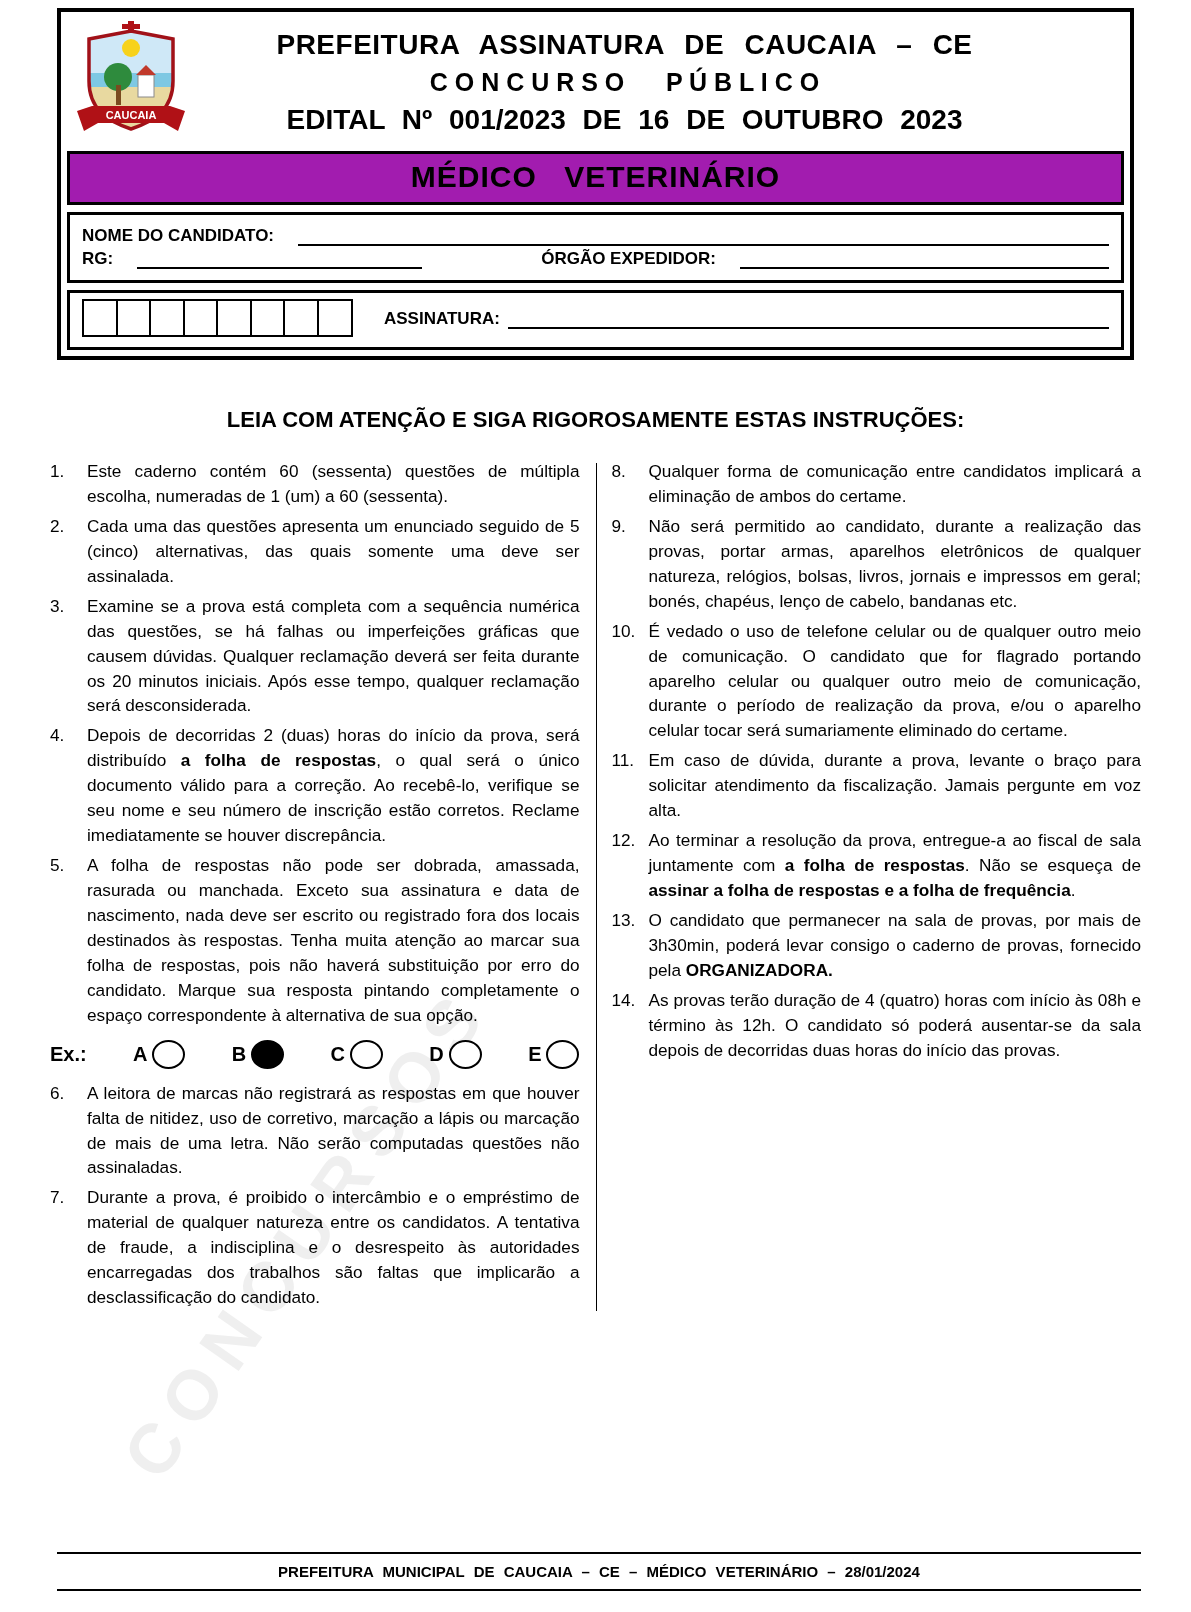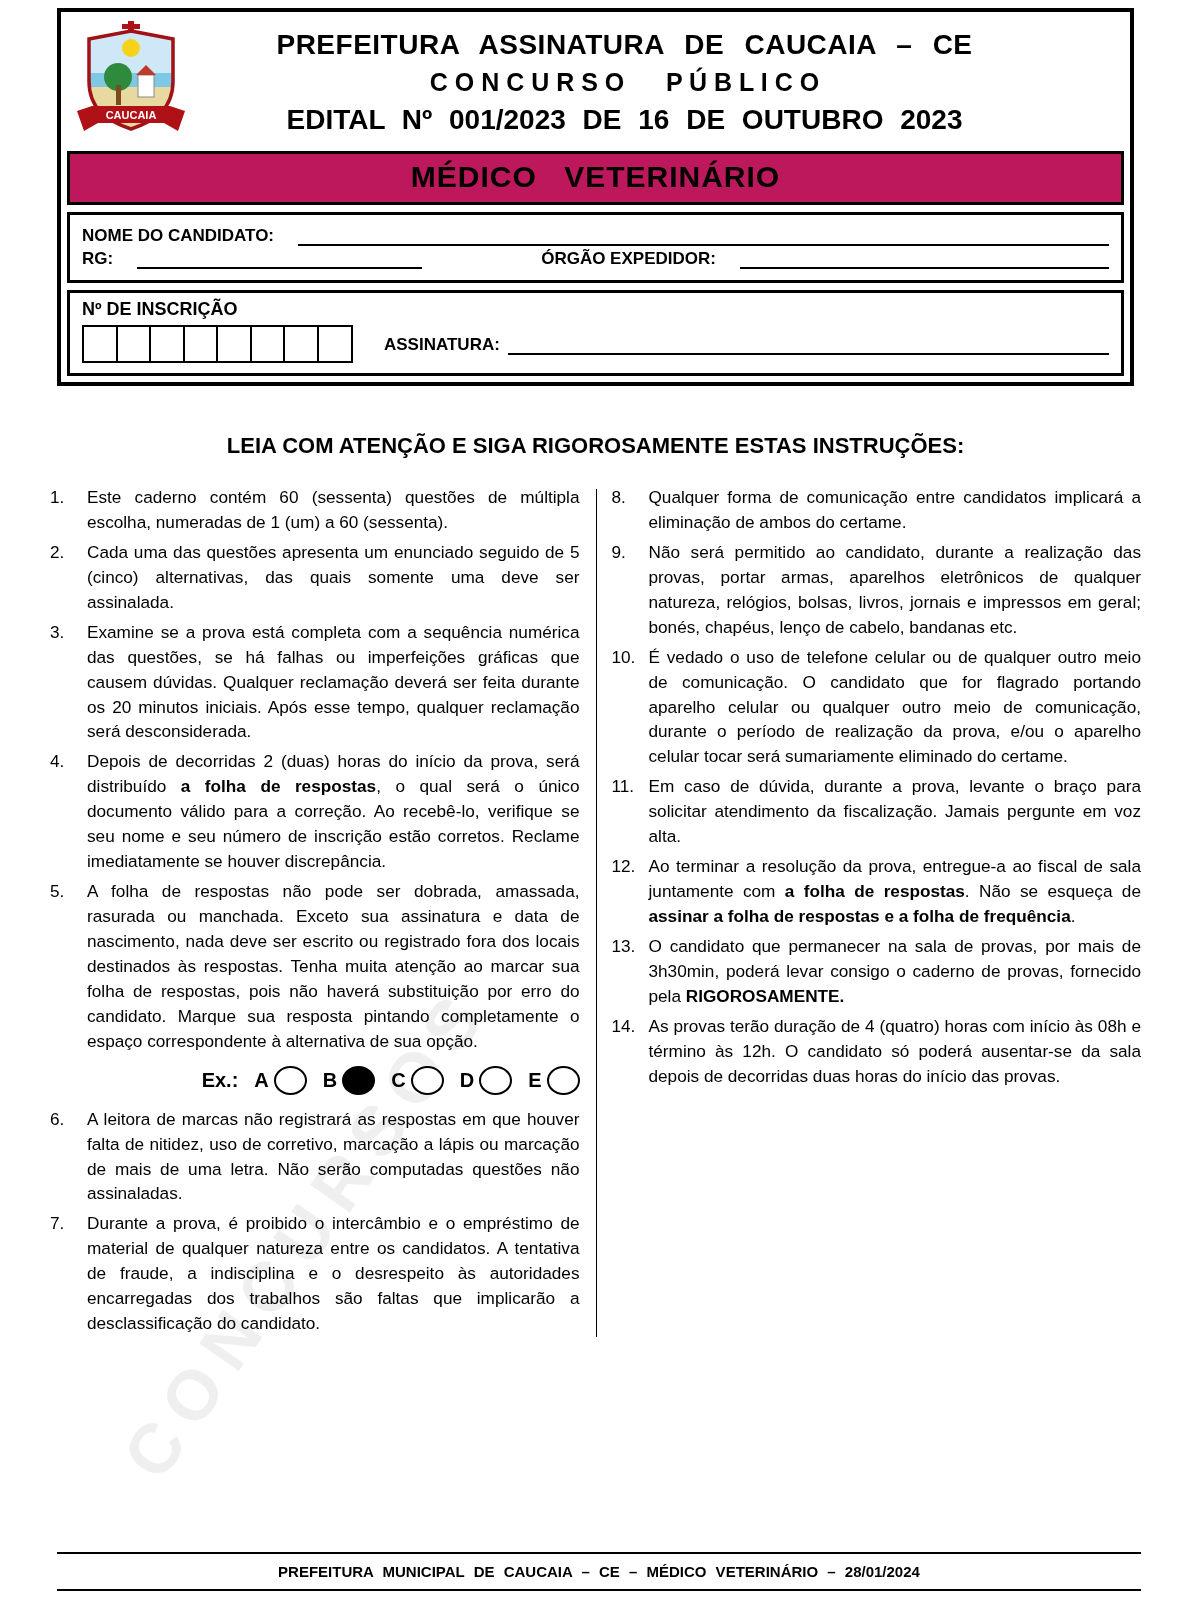--- a/index.html
+++ b/index.html
@@ -56,21 +56,21 @@
     font-size:17.2px; line-height:1.45;
   }
   .columns::before {
     content:""; position:absolute; left:50%; top:4px; bottom:4px;
     width:1.5px; background:#000;
   }
   .inst-item { display:flex; margin-bottom:5px; }
   .inst-num { flex:0 0 37px; }
   .inst-body { flex:1; text-align:justify; }
   .bold { font-weight:bold; }
-  .example { display:flex; align-items:center; justify-content:flex-end; gap:16px; margin:12px 0; }
+  .example { display:flex; align-items:center; justify-content:space-between; gap:16px; margin:12px 0; }
   .ex-label { font-weight:bold; font-size:20px; }
   .ex-opt { display:flex; align-items:center; gap:5px; font-weight:bold; font-size:20px; }
   .ex-circle { width:33px; height:29px; border:2.5px solid #000; border-radius:50%; background:#fff; }
   .ex-circle.filled { background:#000; }
   .footer {
     position:absolute; left:57px; right:50px; top:1552px; z-index:1;
     border-top:2.5px solid #000; border-bottom:2.5px solid #000;
     text-align:center; padding:9px 0;
   }
   .footer-text { font-size:15px; font-weight:bold; word-spacing:5px; }
@@ -106,37 +106,36 @@
         <text x="57" y="98" text-anchor="middle" font-size="11" font-weight="bold" fill="#ffffff">CAUCAIA</text>
       </svg>
     </div>
     <div class="header-text">
       <div class="h-line1">PREFEITURA ASSINATURA DE CAUCAIA – CE</div>
       <div class="h-line2">C O N C U R S O      P Ú B L I C O</div>
       <div class="h-line3">EDITAL Nº 001/2023 DE 16 DE OUTUBRO 2023</div>
     </div>
   </div>
 
-  <div class="banner" style="background: #be185d;">MÉDICO VETERINÁRIO</div>
+  <div class="banner" style="background: #a21caf;">MÉDICO VETERINÁRIO</div>
 
   <div class="box">
     <div class="field-row">
       <span class="lbl">NOME DO CANDIDATO:</span>
       <span class="blank"></span>
     </div>
     <div class="field-row">
       <span class="lbl">RG:</span>
       <span class="blank blank-rg"></span>
       <span class="lbl">ÓRGÃO EXPEDIDOR:</span>
       <span class="blank"></span>
     </div>
   </div>
 
   <div class="box" style="padding:6px 12px 10px;">
-    <div class="insc-label">Nº DE INSCRIÇÃO</div>
     <div class="insc-row">
       <div class="squares">
           <div class="sq"></div>
           <div class="sq"></div>
           <div class="sq"></div>
           <div class="sq"></div>
           <div class="sq"></div>
           <div class="sq"></div>
           <div class="sq"></div>
           <div class="sq"></div>
@@ -221,21 +220,21 @@
       <div class="inst-item">
         <div class="inst-num">11.</div>
         <div class="inst-body"><span>Em caso de dúvida, durante a prova, levante o braço para solicitar atendimento da fiscalização. Jamais pergunte em voz alta.</span></div>
       </div>
       <div class="inst-item">
         <div class="inst-num">12.</div>
         <div class="inst-body"><span>Ao terminar a resolução da prova, entregue-a ao fiscal de sala juntamente com </span><span class="bold">a folha de respostas</span><span>. Não se esqueça de </span><span class="bold">assinar a folha de respostas e a folha de frequência</span><span>.</span></div>
       </div>
       <div class="inst-item">
         <div class="inst-num">13.</div>
-        <div class="inst-body"><span>O candidato que permanecer na sala de provas, por mais de 3h30min, poderá levar consigo o caderno de provas, fornecido pela </span><span class="bold">RIGOROSAMENTE.</span></div>
+        <div class="inst-body"><span>O candidato que permanecer na sala de provas, por mais de 3h30min, poderá levar consigo o caderno de provas, fornecido pela </span><span class="bold">ORGANIZADORA.</span></div>
       </div>
       <div class="inst-item">
         <div class="inst-num">14.</div>
         <div class="inst-body"><span>As provas terão duração de 4 (quatro) horas com início às 08h e término às 12h. O candidato só poderá ausentar-se da sala depois de decorridas duas horas do início das provas.</span></div>
       </div>
     </div>
 </div>
 
 <div class="footer">
   <div class="footer-text">PREFEITURA MUNICIPAL DE CAUCAIA – CE – MÉDICO VETERINÁRIO – 28/01/2024</div>

